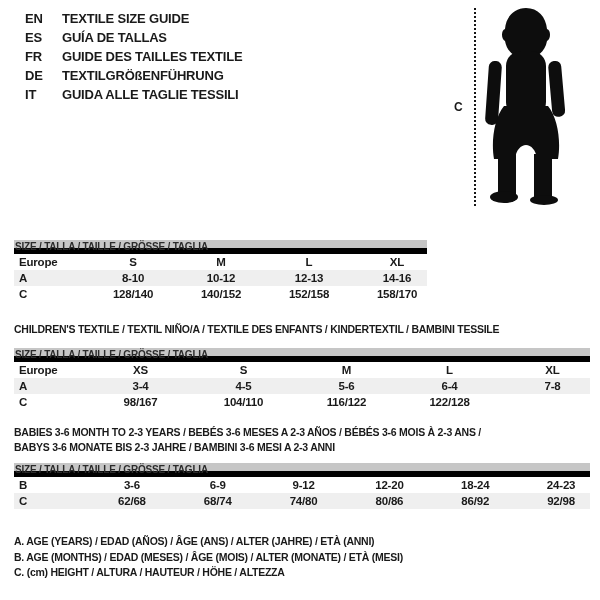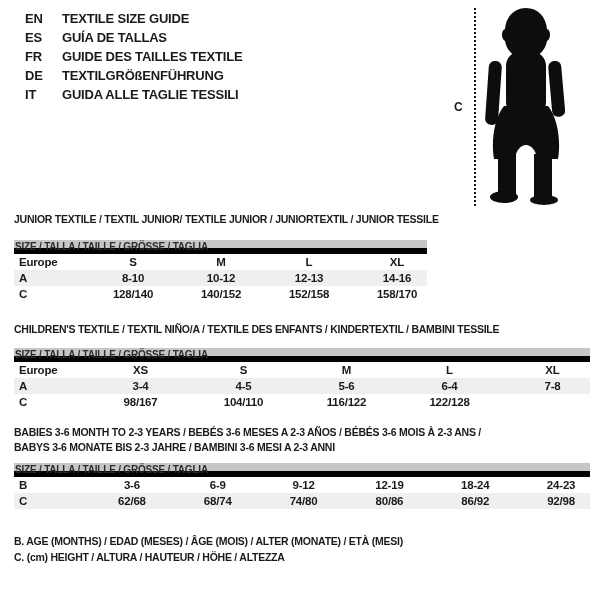--- a/index.html
+++ b/index.html
@@ -75,23 +75,20 @@
         <rect x="68" y="55" width="13" height="56" rx="6" transform="rotate(-5 74 58)"></rect>
         <path d="M24,100 L68,100 C78,112 81,136 78,153 L57,153 C56,144 51,139 46,139 C41,139 36,144 35,153 L14,153 C11,136 14,112 24,100 Z"></path>
         <rect x="18" y="148" width="18" height="43"></rect>
         <rect x="54" y="148" width="18" height="46"></rect>
         <ellipse cx="24" cy="191" rx="14" ry="6"></ellipse>
         <ellipse cx="64" cy="194" rx="14" ry="5"></ellipse>
       </g>
     </svg>
   </div>
 
-  <div class="sec-title" style="top:212px">
-    <span>JUNIOR TEXTILE / TEXTIL JUNIOR/ TEXTILE JUNIOR / JUNIORTEXTIL / JUNIOR TESSILE</span>
-  </div>
   <div class="table t-narrow" style="top:240px">
     <div class="band">SIZE / TALLA / TAILLE / GRÖSSE / TAGLIA</div>
     <div class="trow cols4">
       <span class="rlabel">Europe</span>
       <span class="cell">S</span>
       <span class="cell">M</span>
       <span class="cell">L</span>
       <span class="cell">XL</span>
     </div>
     <div class="trow cols4 shaded">
@@ -144,33 +141,34 @@
     <span style="display:block">BABIES 3-6 MONTH TO 2-3 YEARS / BEBÉS 3-6 MESES A 2-3 AÑOS / BÉBÉS 3-6 MOIS À 2-3 ANS /</span>
     <span style="display:block">BABYS 3-6 MONATE BIS 2-3 JAHRE / BAMBINI 3-6 MESI A 2-3 ANNI</span>
   </div>
   <div class="table t-wide" style="top:463px">
     <div class="band">SIZE / TALLA / TAILLE / GRÖSSE / TAGLIA</div>
     <div class="trow cols6">
       <span class="rlabel">B</span>
       <span class="cell">3-6</span>
       <span class="cell">6-9</span>
       <span class="cell">9-12</span>
-      <span class="cell">12-19</span>
+      <span class="cell">12-20</span>
       <span class="cell">18-24</span>
       <span class="cell">24-23</span>
     </div>
     <div class="trow cols6 shaded">
       <span class="rlabel">C</span>
       <span class="cell">62/68</span>
       <span class="cell">68/74</span>
       <span class="cell">74/80</span>
       <span class="cell">80/86</span>
       <span class="cell">86/92</span>
       <span class="cell">92/98</span>
     </div>
   </div>
 
   <div class="footnotes">
+    <div class="footnote">A. AGE (YEARS) / EDAD (AÑOS) / ÂGE (ANS) / ALTER (JAHRE) / ETÀ (ANNI)</div>
     <div class="footnote">B. AGE (MONTHS) / EDAD (MESES) / ÂGE (MOIS) / ALTER (MONATE) / ETÀ (MESI)</div>
     <div class="footnote">C. (cm) HEIGHT / ALTURA / HAUTEUR / HÖHE / ALTEZZA</div>
   </div>
 
 </div>
 
 </body></html>

